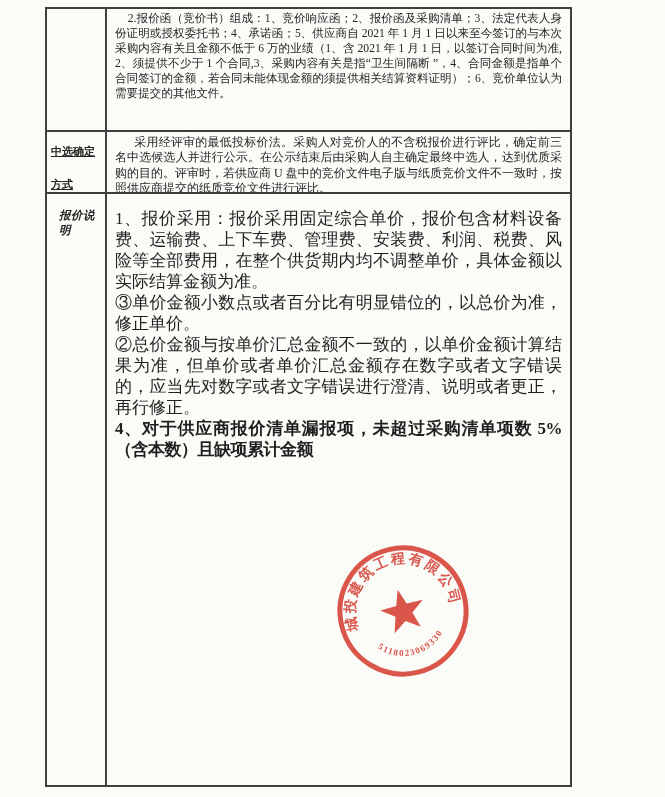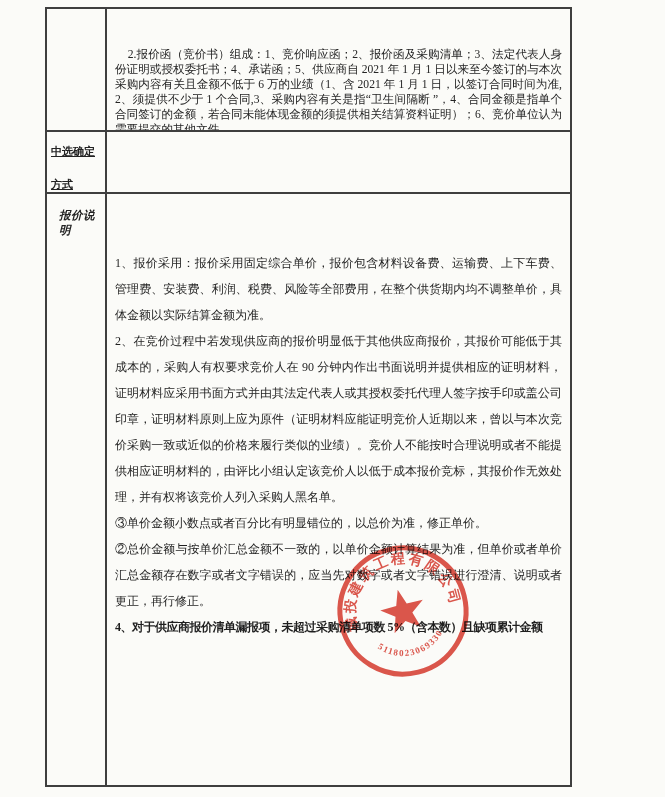--- a/index.html
+++ b/index.html
@@ -24,28 +24,28 @@
     width:60px;flex:0 0 60px;box-sizing:border-box;
     border-right:2px solid #3f3f3f;
     font-weight:700;color:#222;
     overflow:hidden;
   }
   .label-cell.lab2{font-size:11px;line-height:33px;padding:3px 2px 3px 4px;word-break:break-all;text-decoration:underline;}
   .label-cell.lab3{font-size:11.5px;padding:14px 2px 0 12px;letter-spacing:.5px;font-style:italic;}
   .content-cell{
     flex:1 1 auto;box-sizing:border-box;overflow:hidden;
     padding:2px 8px 0 8px;
-    text-align:justify;word-break:break-all;margin-top:36px;
+    text-align:justify;word-break:break-all;
   }
   .content-cell p{margin:0;}
   .r1 .content-cell{font-size:11.6px;line-height:15px;color:#242424;}
   .r1 .content-cell p{text-indent:1.1em;}
   .r2 .content-cell{font-size:12px;line-height:15.4px;padding-top:3px;}
   .r2 .content-cell p{text-indent:1.6em;}
-  .r3 .content-cell{font-size:12px;line-height:26px;padding-top:20px;}
+  .r3 .content-cell{font-size:17px;line-height:21px;padding-top:14px;}
   .r3 .content-cell p.bold-line{font-weight:700;letter-spacing:-0.5px;}
   .seal{
     position:absolute;left:319px;top:527px;width:168px;height:168px;
     opacity:.85;mix-blend-mode:multiply;pointer-events:none;
   }
   .seal svg{display:block;width:168px;height:168px;}
   .seal text{font-family:"Liberation Serif","DejaVu Serif",serif;}
   .seal .seal-name{font-size:14px;font-weight:700;letter-spacing:2.5px;}
   .seal .seal-num{font-size:9px;font-weight:700;letter-spacing:1.4px;}
 </style>
@@ -58,27 +58,29 @@
 
     <div class="t-row r1">
       <div class="label-cell"></div>
       <div class="content-cell">
         <p>2.报价函（竞价书）组成：1、竞价响应函；2、报价函及采购清单；3、法定代表人身份证明或授权委托书；4、承诺函；5、供应商自 2021 年 1 月 1 日以来至今签订的与本次采购内容有关且金额不低于 6 万的业绩（1、含 2021 年 1 月 1 日，以签订合同时间为准,2、须提供不少于 1 个合同,3、采购内容有关是指“卫生间隔断 ”，4、合同金额是指单个合同签订的金额，若合同未能体现金额的须提供相关结算资料证明）；6、竞价单位认为需要提交的其他文件。</p>
       </div>
     </div>
 
     <div class="t-row r2">
       <div class="label-cell lab2">中选确定方式</div>
+      <div class="content-cell">
+        <p>采用经评审的最低投标价法。采购人对竞价人的不含税报价进行评比，确定前三名中选候选人并进行公示。在公示结束后由采购人自主确定最终中选人，达到优质采购的目的。评审时，若供应商 U 盘中的竞价文件电子版与纸质竞价文件不一致时，按照供应商提交的纸质竞价文件进行评比。</p>
+      </div>
     </div>
 
     <div class="t-row r3">
       <div class="label-cell lab3">报价说明</div>
       <div class="content-cell">
         <p>1、报价采用：报价采用固定综合单价，报价包含材料设备费、运输费、上下车费、管理费、安装费、利润、税费、风险等全部费用，在整个供货期内均不调整单价，具体金额以实际结算金额为准。</p>
-        <p>2、在竞价过程中若发现供应商的报价明显低于其他供应商报价，其报价可能低于其成本的，采购人有权要求竞价人在 90 分钟内作出书面说明并提供相应的证明材料，证明材料应采用书面方式并由其法定代表人或其授权委托代理人签字按手印或盖公司印章，证明材料原则上应为原件（证明材料应能证明竞价人近期以来，曾以与本次竞价采购一致或近似的价格来履行类似的业绩）。竞价人不能按时合理说明或者不能提供相应证明材料的，由评比小组认定该竞价人以低于成本报价竞标，其报价作无效处理，并有权将该竞价人列入采购人黑名单。</p>
         <p>③单价金额小数点或者百分比有明显错位的，以总价为准，修正单价。</p>
         <p>②总价金额与按单价汇总金额不一致的，以单价金额计算结果为准，但单价或者单价汇总金额存在数字或者文字错误的，应当先对数字或者文字错误进行澄清、说明或者更正，再行修正。</p>
         <p class="bold-line">4、对于供应商报价清单漏报项，未超过采购清单项数 5%（含本数）且缺项累计金额</p>
       </div>
     </div>
 
   </div>
 
   <div class="seal">
     <svg viewBox="0 0 168 168" xmlns="http://www.w3.org/2000/svg">

